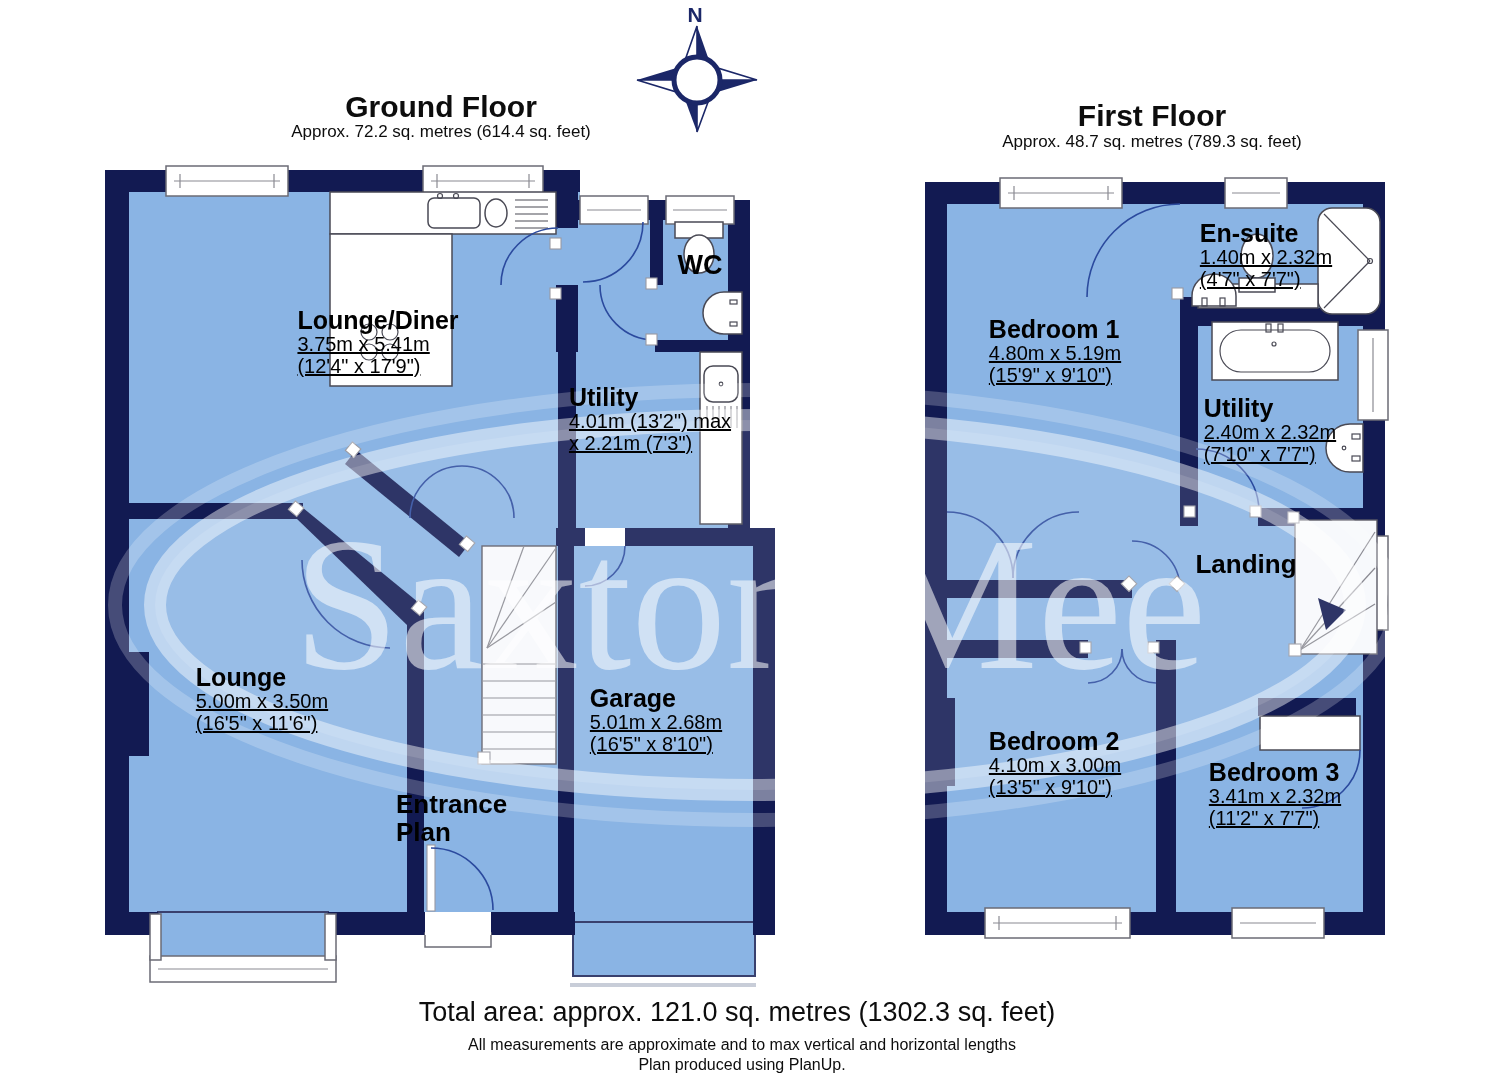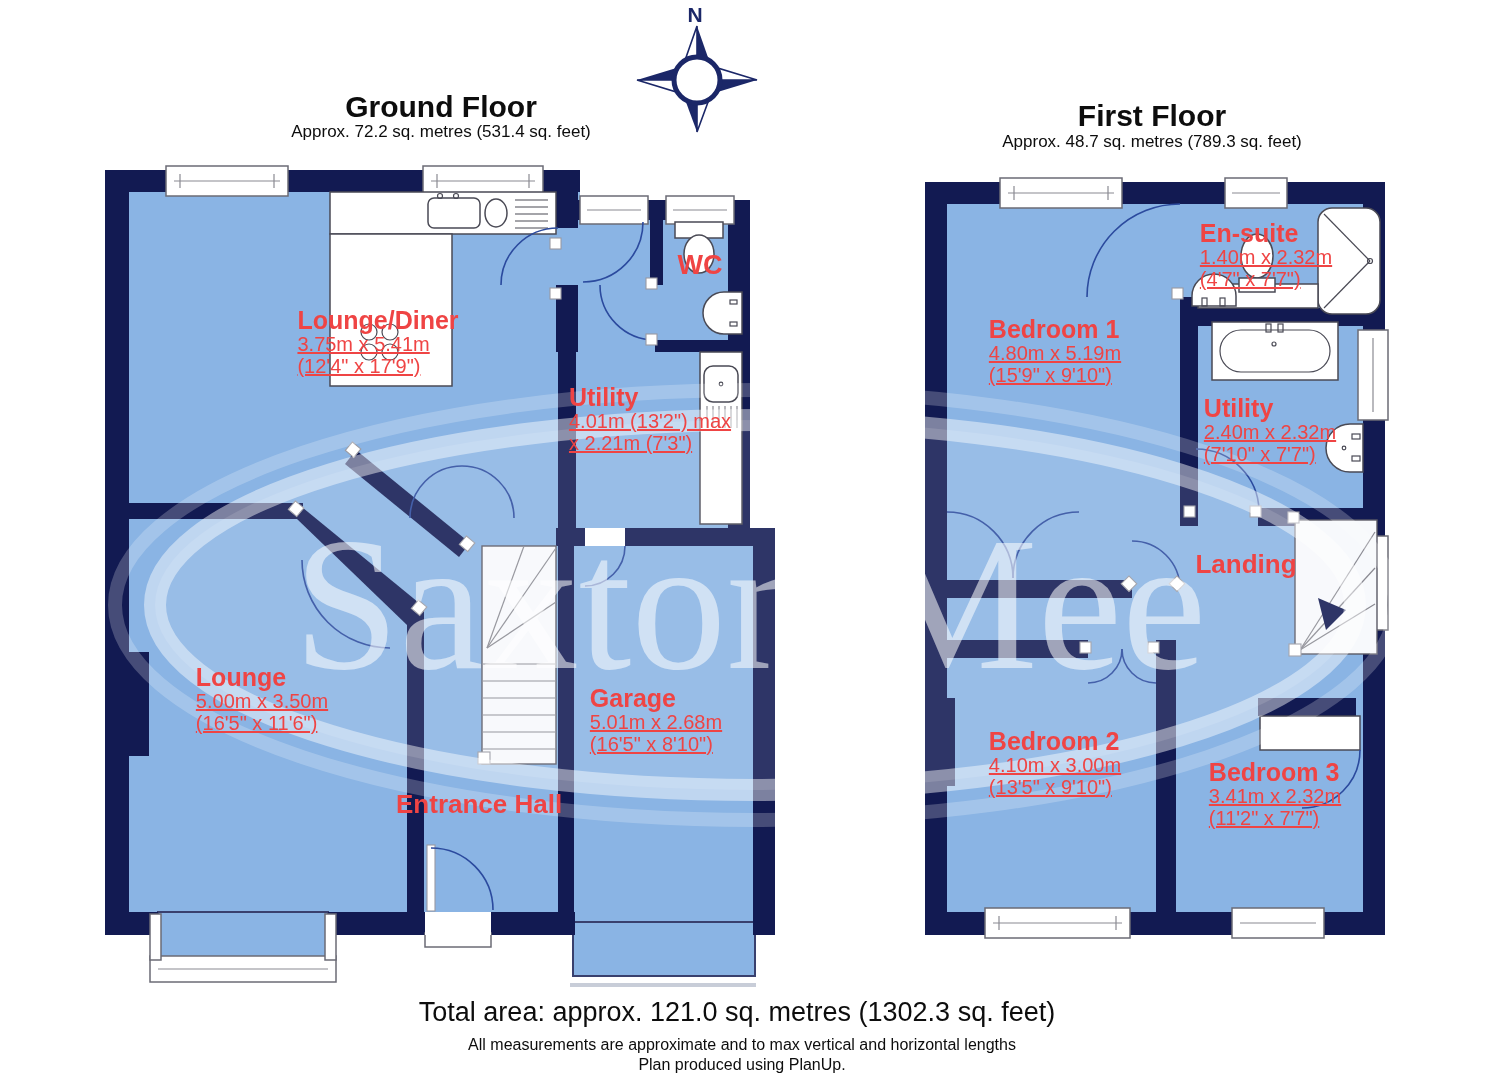--- a/index.html
+++ b/index.html
@@ -22,21 +22,21 @@
   .wm-ring{fill:rgba(255,255,255,0.12);stroke:rgba(255,255,255,0.45);stroke-width:22;}
   .wm-ring2{fill:none;stroke:rgba(255,255,255,0.22);stroke-width:14;}
   .wm-text{fill:rgba(255,255,255,0.55);font-family:"Liberation Serif",serif;font-size:190px;}
   .compass-dark{fill:#1b2768;}
   .compass-light{fill:#ffffff;stroke:#1b2768;stroke-width:1.6;}
 
   
   .ttl,.sub,.rlabel,.foot{position:absolute;transform:translateX(-50%);text-align:left;white-space:nowrap;}
   .ttl{font-size:30px;font-weight:bold;color:#0d0d0d;}
   .sub{font-size:17px;color:#0d0d0d;}
-  .rlabel{color:#ef4444;}
+  .rlabel{color:#000000;}
   .rname{font-size:25px;font-weight:bold;line-height:26px;}
   .rdim{font-size:20px;line-height:22px;text-decoration:underline;}
   .wrap{white-space:normal;width:170px;}
   .north{position:absolute;transform:translateX(-50%);font-size:21px;font-weight:bold;color:#1b2768;}
   .foot-total{font-size:27px;color:#0d0d0d;}
   .foot-note{font-size:16px;color:#0d0d0d;}
 </style>
 </head>
 <body>
 
@@ -316,21 +316,21 @@
     <polygon class="compass-dark" points="697,132 683,94 697,80"></polygon>
     <polygon class="compass-light" points="637,80 683,94 697,80"></polygon>
     <polygon class="compass-dark" points="637,80 683,66 697,80"></polygon>
     <circle cx="697" cy="80" r="23" fill="#ffffff" stroke="#1b2768" stroke-width="5"></circle>
   </g>
 </svg>
 
   <div class="north" style="left:695px;top:3px">N</div>
 
   <div class="ttl" style="left:441px;top:90px">Ground Floor</div>
-  <div class="sub" style="left:441px;top:122px">Approx. 72.2 sq. metres (531.4 sq. feet)</div>
+  <div class="sub" style="left:441px;top:122px">Approx. 72.2 sq. metres (614.4 sq. feet)</div>
   <div class="ttl" style="left:1152px;top:99px">First Floor</div>
   <div class="sub" style="left:1152px;top:132px">Approx. 48.7 sq. metres (789.3 sq. feet)</div>
 
   <div class="rlabel" style="left:378px;top:307px">
     <div class="rname">Lounge/Diner</div>
     <div class="rdim">3.75m x 5.41m</div>
     <div class="rdim">(12'4" x 17'9")</div>
   </div>
 
   <div class="rlabel" style="left:700px;top:252px">
@@ -343,21 +343,21 @@
     <div class="rdim">x 2.21m (7'3")</div>
   </div>
 
   <div class="rlabel" style="left:262px;top:664px">
     <div class="rname">Lounge</div>
     <div class="rdim">5.00m x 3.50m</div>
     <div class="rdim">(16'5" x 11'6")</div>
   </div>
 
   <div class="rlabel" style="left:481px;top:790px">
-    <div class="rname wrap" style="font-size:26px;line-height:28px">Entrance Hall</div>
+    <div class="rname wrap" style="font-size:26px;line-height:28px">Entrance Plan</div>
   </div>
 
   <div class="rlabel" style="left:656px;top:685px">
     <div class="rname">Garage</div>
     <div class="rdim">5.01m x 2.68m</div>
     <div class="rdim">(16'5" x 8'10")</div>
   </div>
 
   <div class="rlabel" style="left:1055px;top:316px">
     <div class="rname">Bedroom 1</div>

